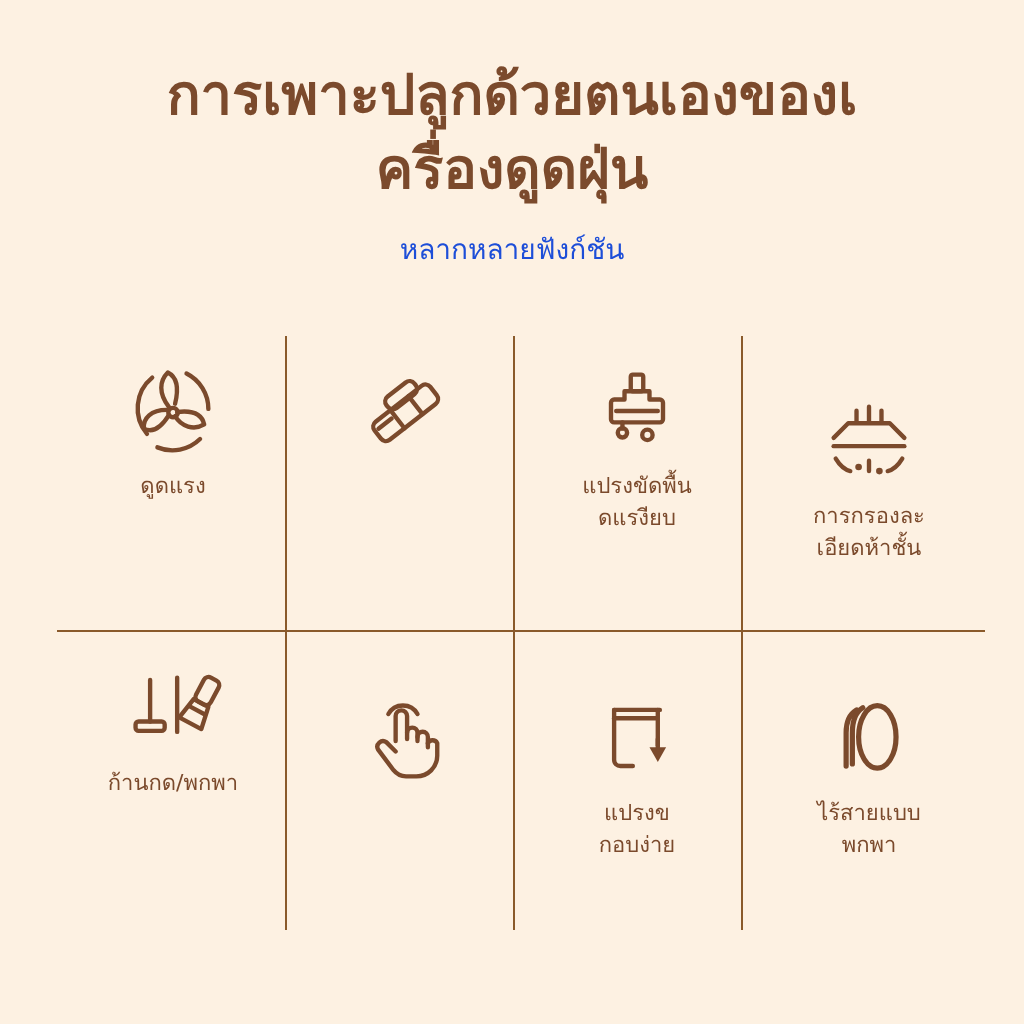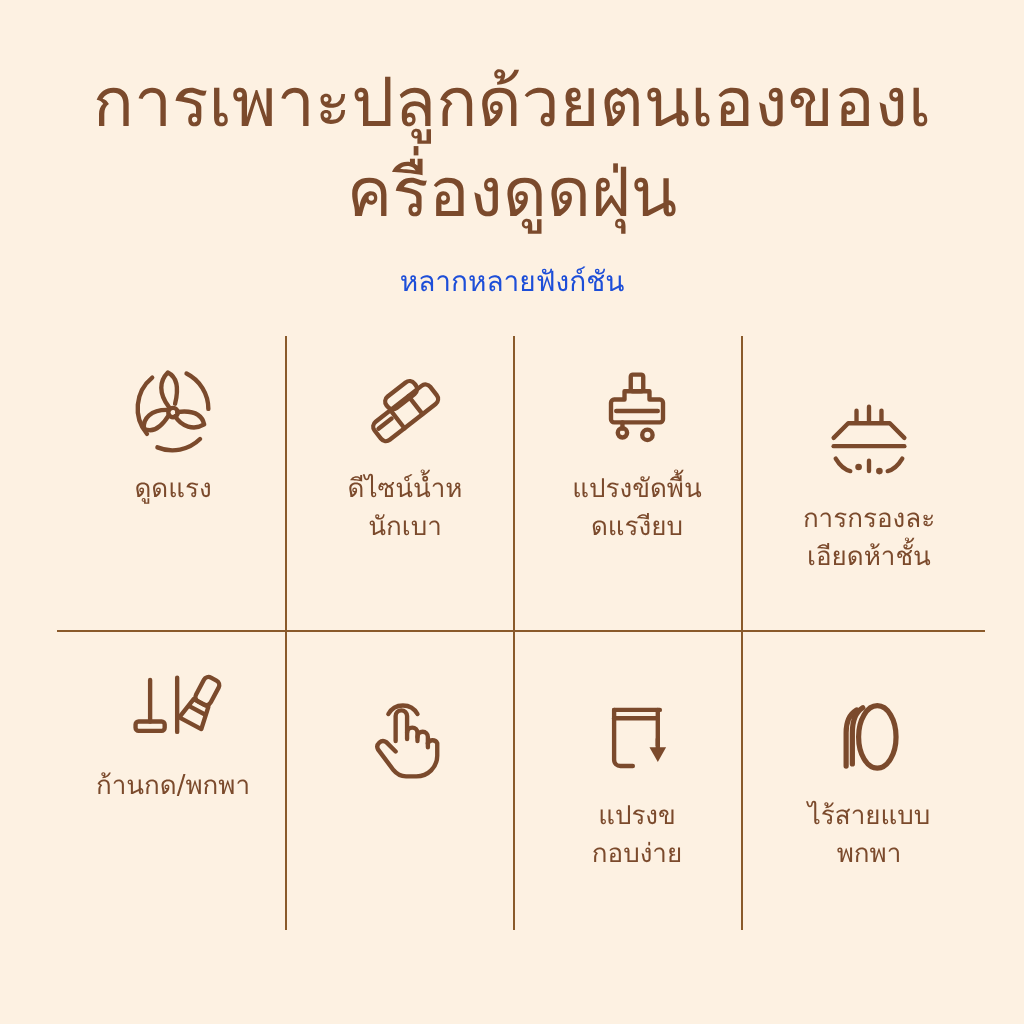--- a/index.html
+++ b/index.html
@@ -24,22 +24,22 @@
   
   .header {
     position: absolute;
     top: 58px;
     left: 0;
     width: 1024px;
     text-align: center;
   }
   .title {
     color: #7b4a2c;
-    font-size: 68px;
-    font-weight: 400;
+    font-size: 56px;
+    font-weight: 700;
     line-height: 1.32;
     letter-spacing: 0px;
     padding: 0 55px;
     white-space: pre-line;
   }
   .subtitle {
     margin-top: 26px;
     color: #1d4ed8;
     font-size: 28px;
     font-weight: 400;
@@ -73,21 +73,21 @@
     justify-content: center;
     margin-bottom: 6px;
   }
   .cell .icon svg {
     width: 100%;
     height: 100%;
     display: block;
   }
   .cell .label {
     color: #7b4a2c;
-    font-size: 26px;
+    font-size: 22px;
     line-height: 1.45;
     text-align: center;
     max-width: 180px;
     white-space: pre-line;
   }
   
   .grid .cell.r2 { padding-top: 54px; }
 
   
   .vline {
@@ -148,22 +148,20 @@
         <svg viewBox="0 0 100 100" fill="none" stroke="#7b4a2c" stroke-width="4.2" stroke-linecap="round" stroke-linejoin="round">
           <g transform="rotate(-38 50 50)">
             <rect x="16" y="40" width="68" height="22" rx="6"></rect>
             <rect x="40" y="28" width="34" height="14" rx="6"></rect>
             <path d="M40 40 L40 62"></path>
             <path d="M62 40 L62 62"></path>
             <path d="M20 47 L36 47"></path>
           </g>
         </svg>
       </span>
-      <span class="label">ดีไซน์น้ำห
-นักเบา</span>
     </div>
 
     <div class="cell r1">
       <span class="icon">
         <svg viewBox="0 0 100 100" fill="none" stroke="#7b4a2c" stroke-width="4.2" stroke-linecap="round" stroke-linejoin="round">
           <rect x="44" y="14" width="12" height="16" rx="2"></rect>
           <path d="M38 30 h24 v8 h10 a3 3 0 0 1 3 3 v16 a3 3 0 0 1 -3 3 h-44 a3 3 0 0 1 -3 -3 v-16 a3 3 0 0 1 3 -3 h10 z"></path>
           <path d="M30 49 h40"></path>
           <path d="M36 60 v6"></path>
           <circle cx="36" cy="70" r="4.5"></circle>

